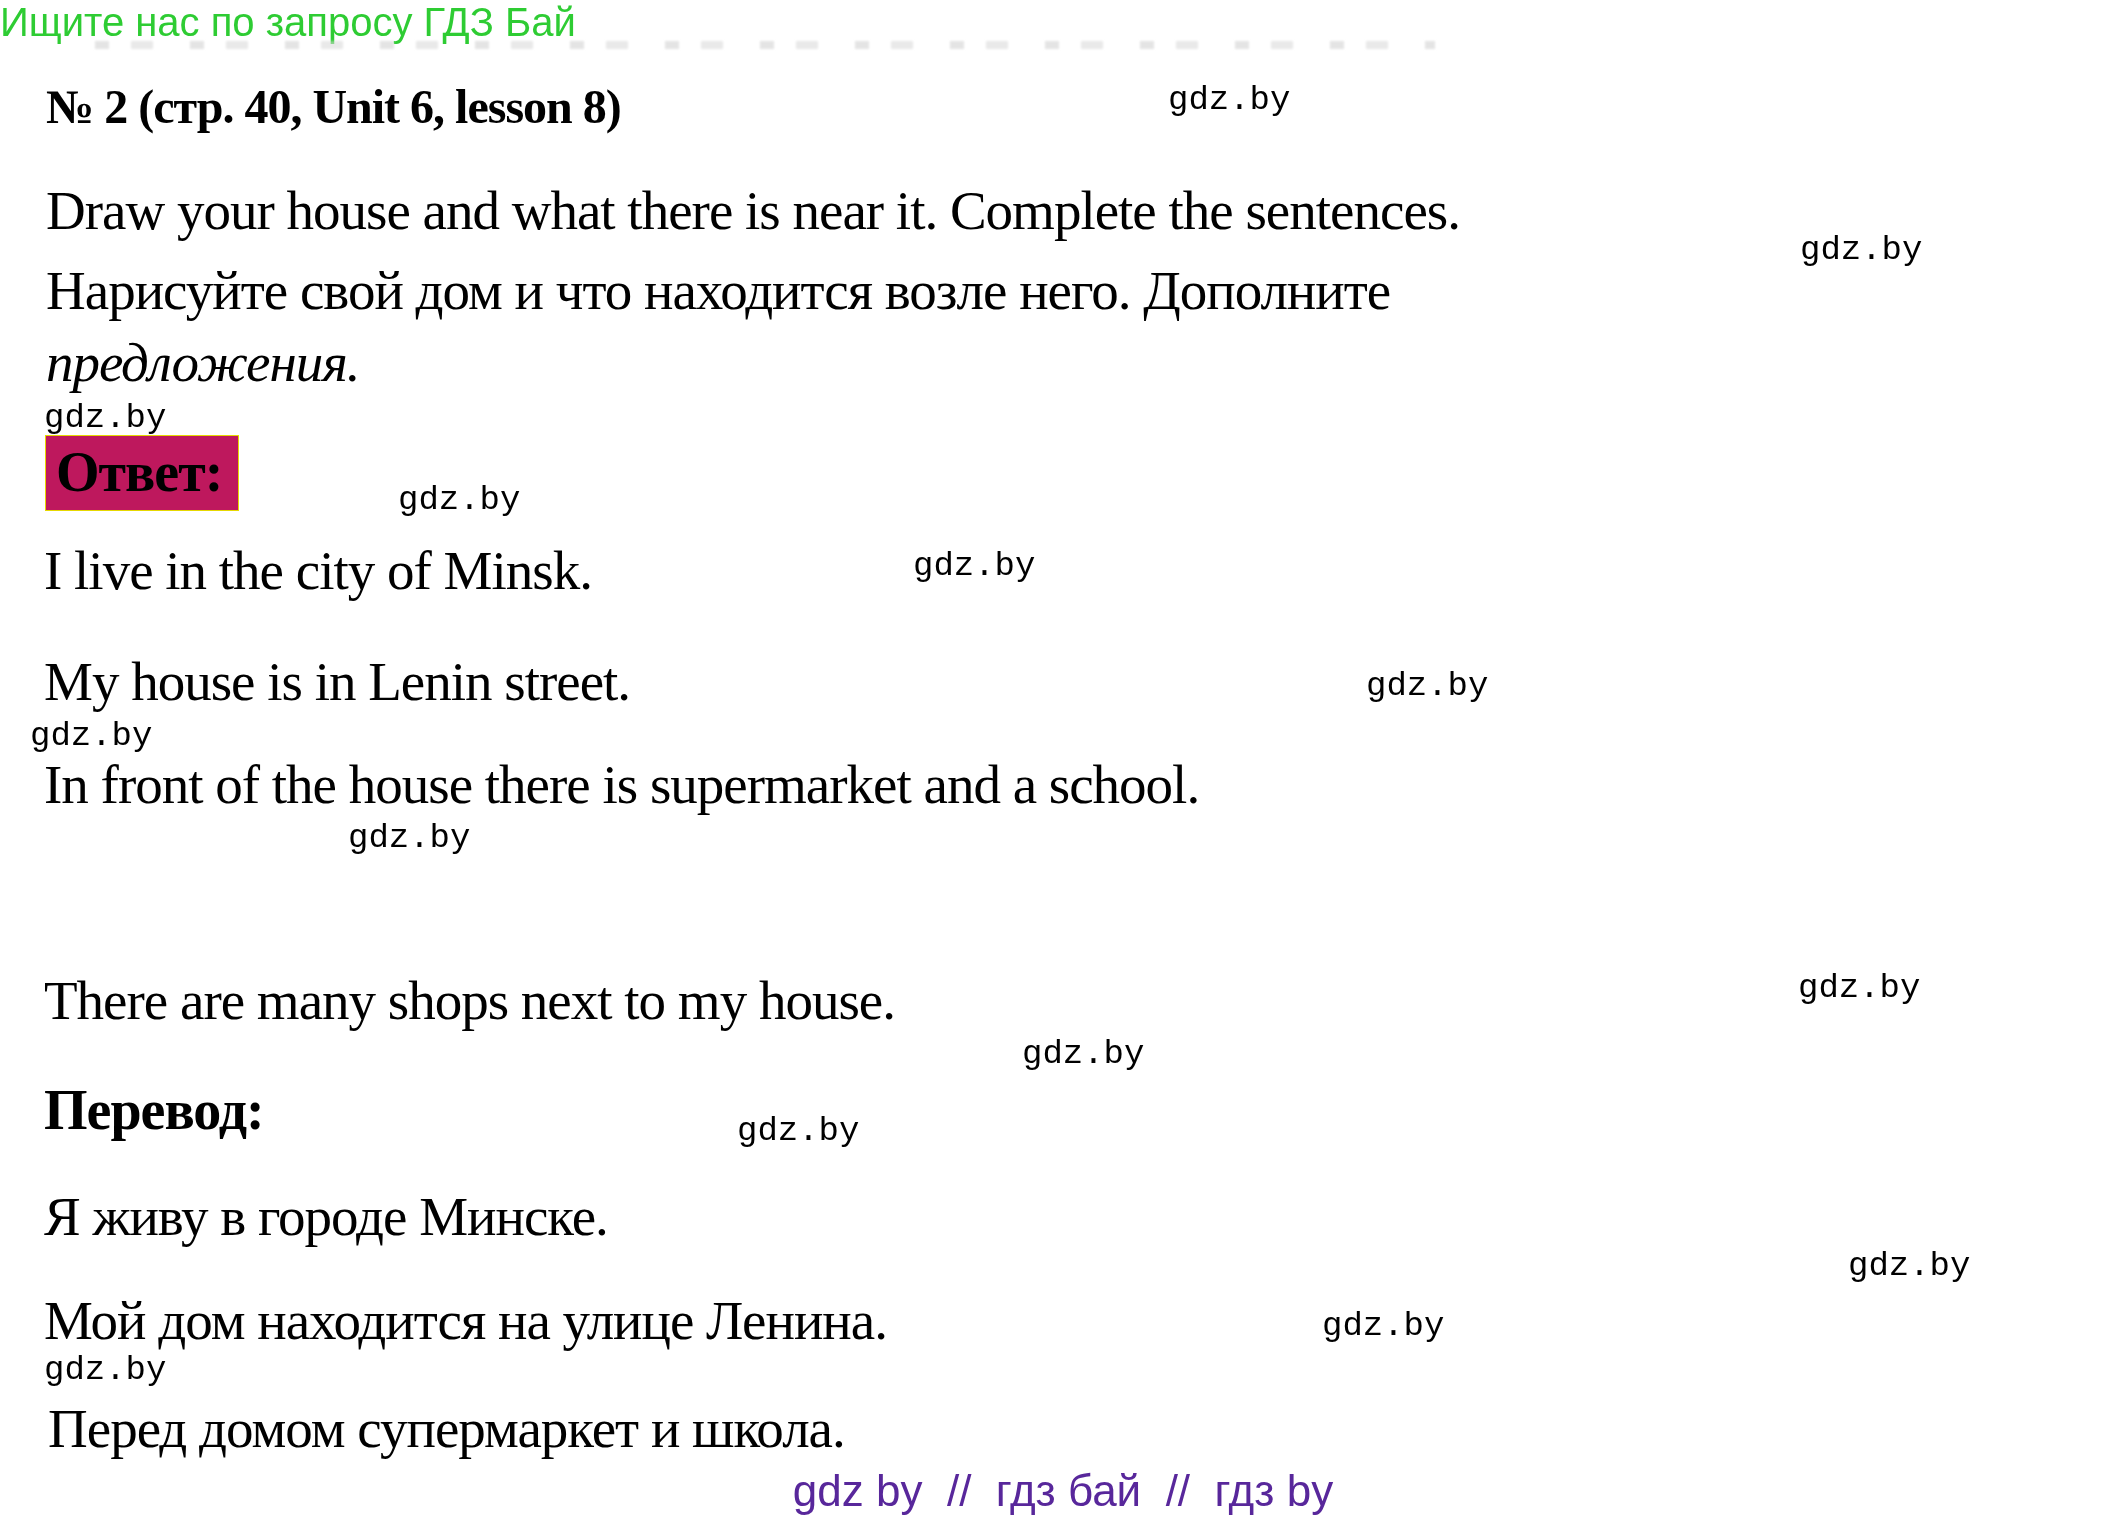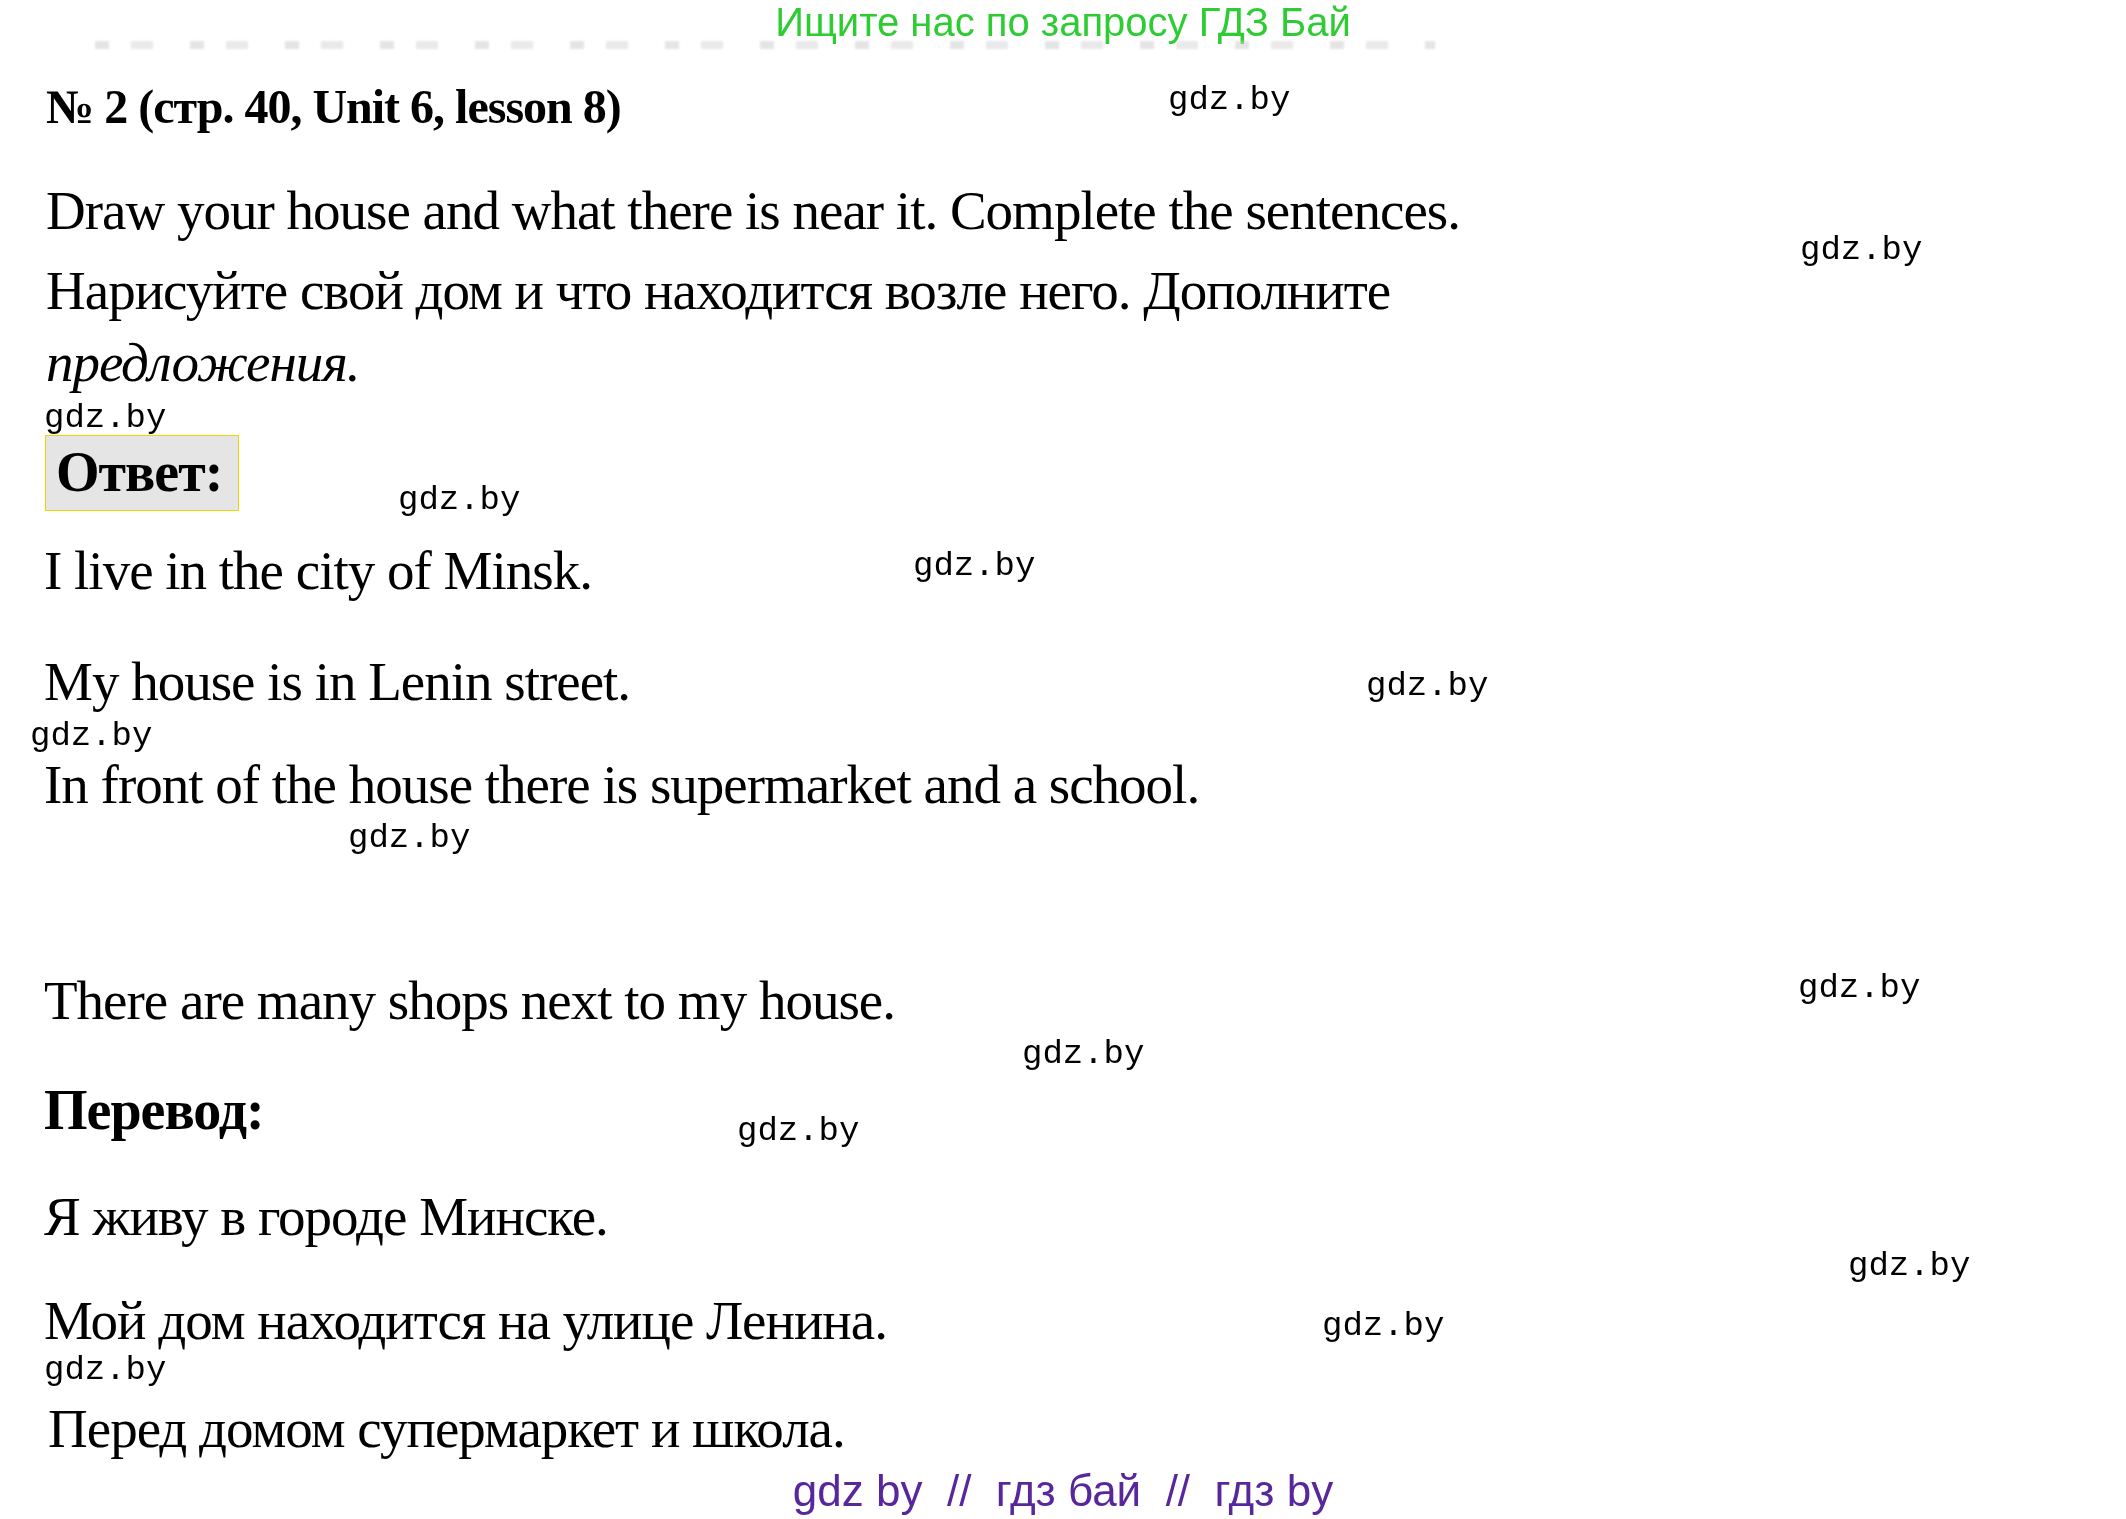--- a/index.html
+++ b/index.html
@@ -14,36 +14,35 @@
   .line{
     position:absolute;
     font-size:55px;
     line-height:1;
     letter-spacing:-1px;
     white-space:nowrap;
   }
   .heading{font-size:48px;font-weight:bold;letter-spacing:-1px;}
   .label{font-size:56px;font-weight:bold;}
   .highlight{
-    background:#e5e5e5;
+    background:#be185d;
     padding:8px 16px 10px 10px;
     box-shadow:0 0 0 1px #e6d800;
   }
   .wm{
     position:absolute;
     font-family:Liberation Mono, monospace;
     font-size:34px;
     line-height:1.1;
     color:#000000;
     white-space:nowrap;
   }
   .banner-top{
     position:absolute;
     top:2px;left:0;width:100%;
-    text-align:center;
     font-family:"Liberation Sans", sans-serif;
     font-size:40px;
     line-height:1;
     white-space:pre;
   }
   .banner-bottom{
     position:absolute;
     top:1469px;left:0;width:100%;
     text-align:center;
     font-family:"Liberation Sans", sans-serif;

